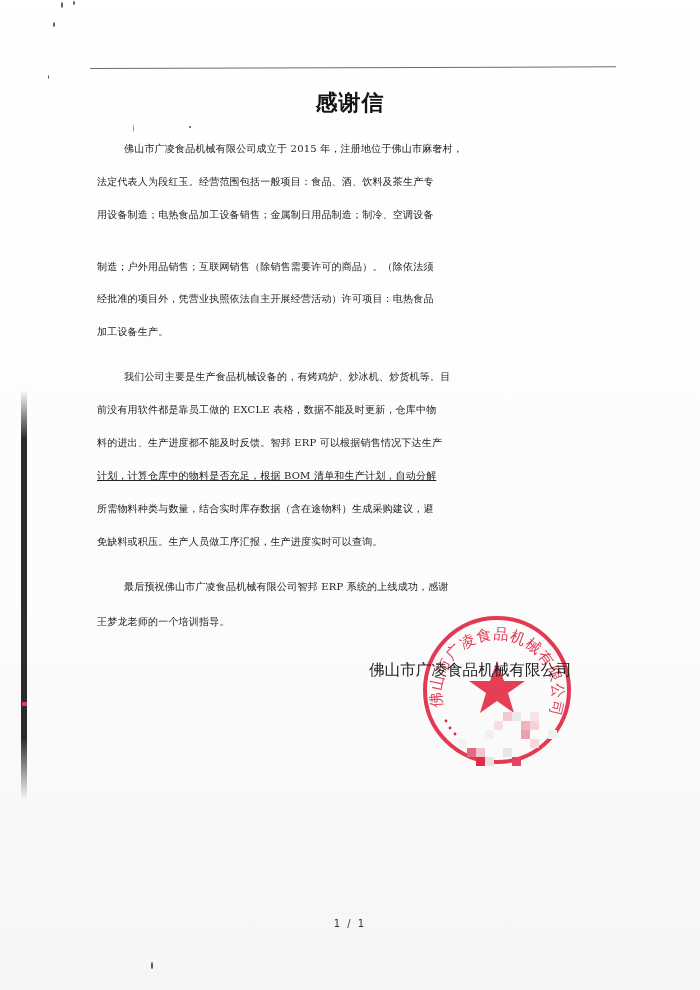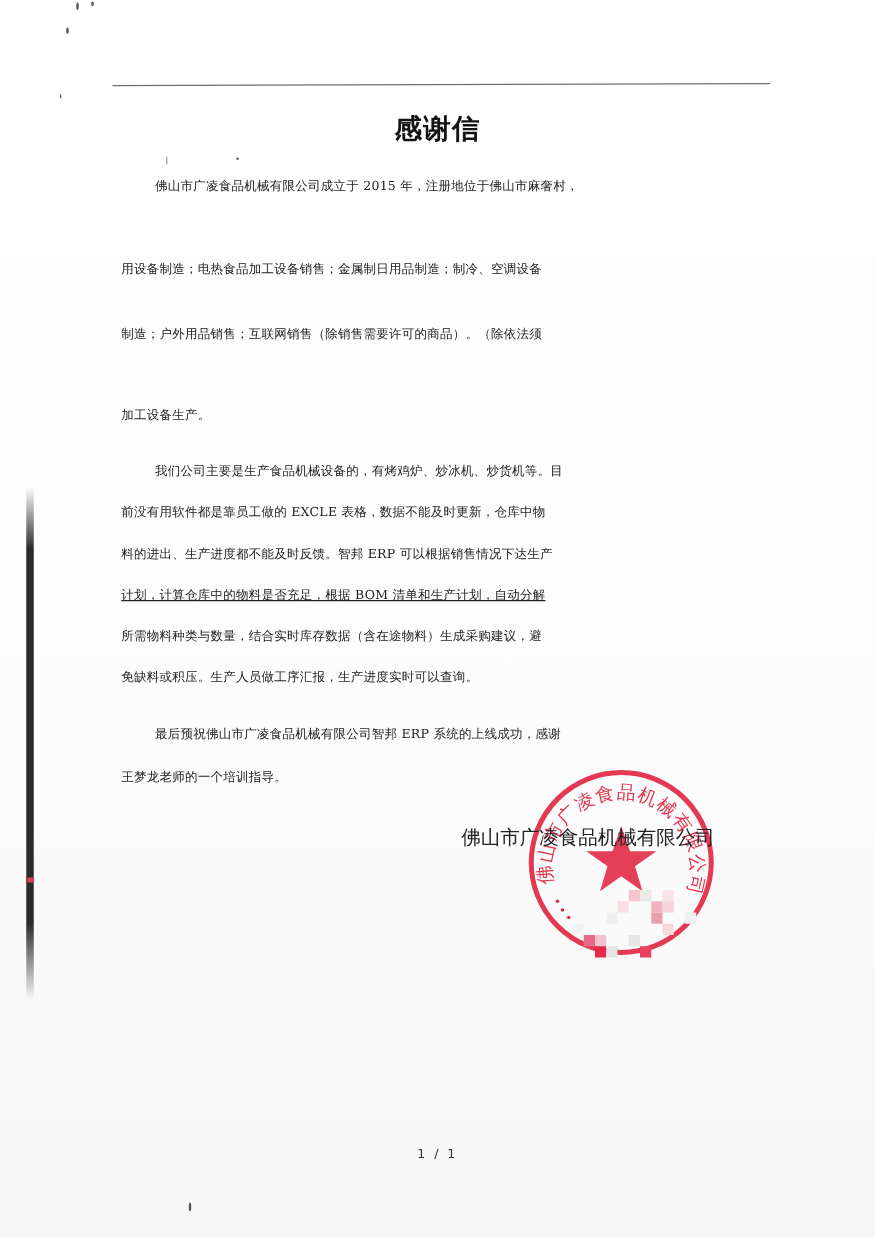--- a/index.html
+++ b/index.html
@@ -120,22 +120,24 @@
   <div class="speck" style="left:48px;top:75px;width:1px;height:4px;"></div>
   <div class="speck" style="left:133px;top:125px;width:1px;height:7px;background:#999;"></div>
   <div class="speck" style="left:189px;top:126px;width:2px;height:2px;"></div>
   <div class="speck" style="left:151px;top:962px;width:2px;height:7px;"></div>
 
   <div class="top-rule"></div>
 
   <div class="title">感谢信</div>
 
   <div class="line indent" style="top:142px;">佛山市广凌食品机械有限公司成立于 2015 年，注册地位于佛山市麻奢村，</div>
+  <div class="line" style="top:175px;">法定代表人为段红玉。经营范围包括一般项目：食品、酒、饮料及茶生产专</div>
   <div class="line" style="top:208px;">用设备制造；电热食品加工设备销售；金属制日用品制造；制冷、空调设备</div>
   <div class="line" style="top:260px;">制造；户外用品销售；互联网销售（除销售需要许可的商品）。（除依法须</div>
+  <div class="line" style="top:292px;">经批准的项目外，凭营业执照依法自主开展经营活动）许可项目：电热食品</div>
   <div class="line" style="top:325px;">加工设备生产。</div>
 
   <div class="line indent" style="top:370px;">我们公司主要是生产食品机械设备的，有烤鸡炉、炒冰机、炒货机等。目</div>
   <div class="line" style="top:403px;">前没有用软件都是靠员工做的 EXCLE 表格，数据不能及时更新，仓库中物</div>
   <div class="line" style="top:436px;">料的进出、生产进度都不能及时反馈。智邦 ERP 可以根据销售情况下达生产</div>
   <div class="line" style="top:469px;text-decoration:underline;">计划，计算仓库中的物料是否充足，根据 BOM 清单和生产计划，自动分解</div>
   <div class="line" style="top:502px;">所需物料种类与数量，结合实时库存数据（含在途物料）生成采购建议，避</div>
   <div class="line" style="top:535px;">免缺料或积压。生产人员做工序汇报，生产进度实时可以查询。</div>
 
   <div class="line" style="top:615px;">王梦龙老师的一个培训指导。</div>

